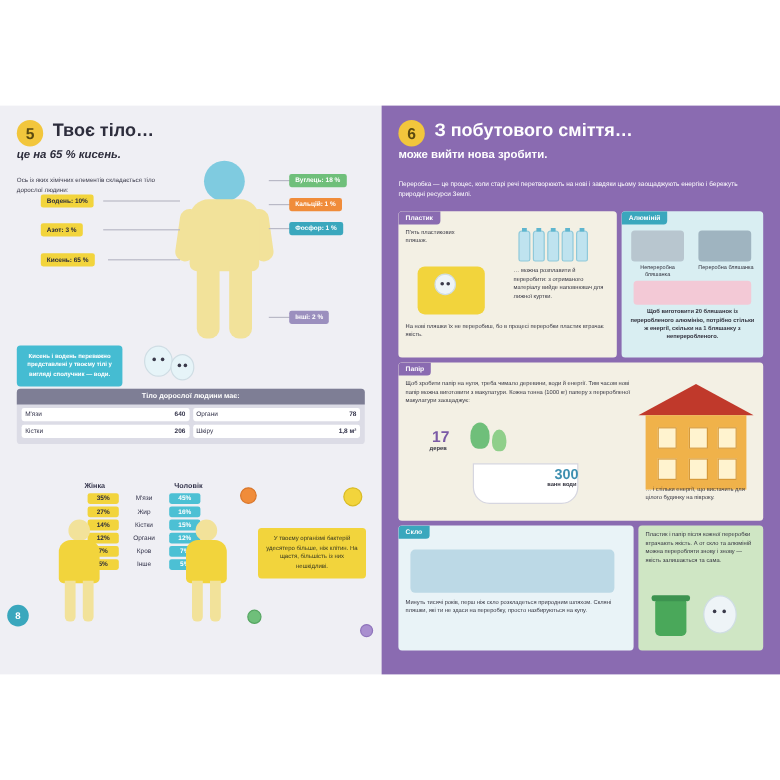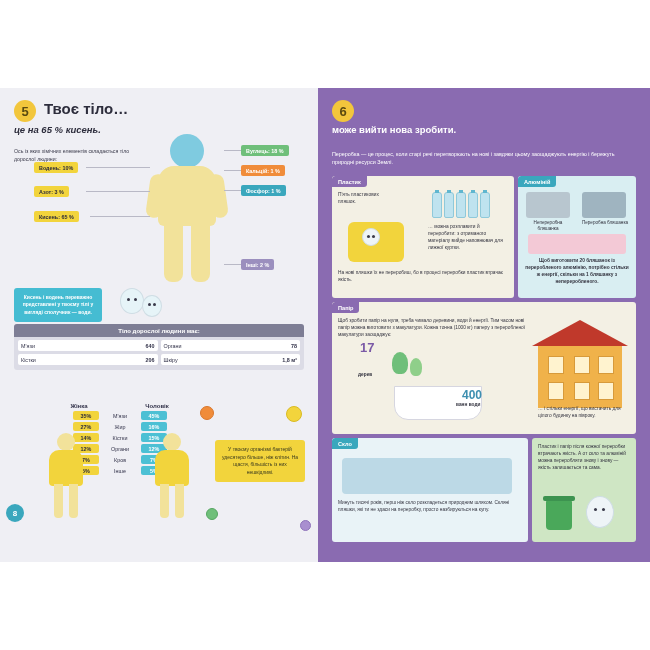--- a/index.html
+++ b/index.html
@@ -232,20 +232,21 @@
     <div class="blob" style="left:286px;top:318px;width:14px;height:14px;background:#f2d43c;border-color:#d9bb24;"></div>
     <div class="blob" style="left:206px;top:420px;width:10px;height:10px;background:#6fbf7a;border-color:#56a662;"></div>
     <div class="blob" style="left:300px;top:432px;width:9px;height:9px;background:#a98fcf;border-color:#8f74bb;"></div>
 
     <div class="pagenum">8</div>
   </div>
 
   <div class="page page-right">
 
     <div class="num-badge" style="left:14px;top:12px;background:#f2c63c;color:#5a4a10;">6</div>
+    <div class="sec-title" style="left:44px;top:12px;color:#ffffff;">З побутового сміття…</div>
     <div class="sec-sub" style="left:14px;top:36px;color:#ffffff;">може вийти нова зробити.</div>
 
     <div class="r-intro">Переробка — це процес, коли старі речі перетворюють на нові і завдяки цьому заощаджують енергію і бережуть природні ресурси Землі.</div>
 
     <div class="card c-plastic" style="left:14px;top:88px;width:182px;height:122px;">
       <div class="card-h" style="background:#8a6bb1;">Пластик</div>
       <div class="btxt" style="left:6px;top:16px;width:60px;">П'ять пластикових пляшок.</div>
       <div class="bottle" style="left:100px;top:16px;"></div>
       <div class="bottle" style="left:112px;top:16px;"></div>
       <div class="bottle" style="left:124px;top:16px;"></div>
@@ -266,26 +267,26 @@
       <div style="position:absolute;left:64px;top:16px;width:44px;height:26px;background:#9fb4c0;border-radius:3px;"></div>
       <div class="xtiny" style="position:absolute;left:6px;top:44px;width:48px;text-align:center;color:#33333f;">Непереробна бляшанка</div>
       <div class="xtiny" style="position:absolute;left:62px;top:44px;width:50px;text-align:center;color:#33333f;">Переробна бляшанка</div>
       <div style="position:absolute;left:10px;top:58px;width:98px;height:20px;background:#f3c9d6;border-radius:3px;"></div>
       <div class="btxt" style="left:6px;top:82px;width:106px;text-align:center;font-weight:bold;">Щоб виготовити 20 бляшанок із переробленого алюмінію, потрібно стільки ж енергії, скільки на 1 бляшанку з непереробленого.</div>
     </div>
 
     <div class="card c-paper" style="left:14px;top:214px;width:304px;height:132px;">
       <div class="card-h" style="background:#8a6bb1;">Папір</div>
       <div class="btxt" style="left:6px;top:16px;width:190px;">Щоб зробити папір на нуля, треба чимало деревини, води й енергії. Тим часом нові папір можна виготовити з макулатури. Кожна тонна (1000 кг) паперу з переробленої макулатури заощаджує:</div>
-      <div class="num17" style="left:28px;top:38px;text-align:center;">17</div>
+      <div class="num17" style="left:28px;top:54px;text-align:center;">17</div>
       <div class="btxt" style="left:26px;top:70px;font-weight:bold;">дерев</div>
       <div style="position:absolute;left:60px;top:50px;width:16px;height:22px;background:#6fbf7a;border-radius:50% 50% 40% 40%;"></div>
       <div style="position:absolute;left:78px;top:56px;width:12px;height:18px;background:#8fcf8a;border-radius:50% 50% 40% 40%;"></div>
       <div class="tub" style="left:62px;top:84px;"></div>
-      <div class="num200" style="left:130px;top:86px;">400</div>
+      <div class="num200" style="left:130px;top:86px;">300</div>
       <div class="btxt" style="left:124px;top:100px;font-weight:bold;">ванн води</div>
 
       <div class="house" style="left:200px;top:18px;">
         <div class="h-roof"></div>
         <div class="h-body">
           <div class="win" style="left:10px;top:10px;"></div>
           <div class="win" style="left:36px;top:10px;"></div>
           <div class="win" style="left:60px;top:10px;"></div>
           <div class="win" style="left:10px;top:36px;"></div>
           <div class="win" style="left:36px;top:36px;"></div>

